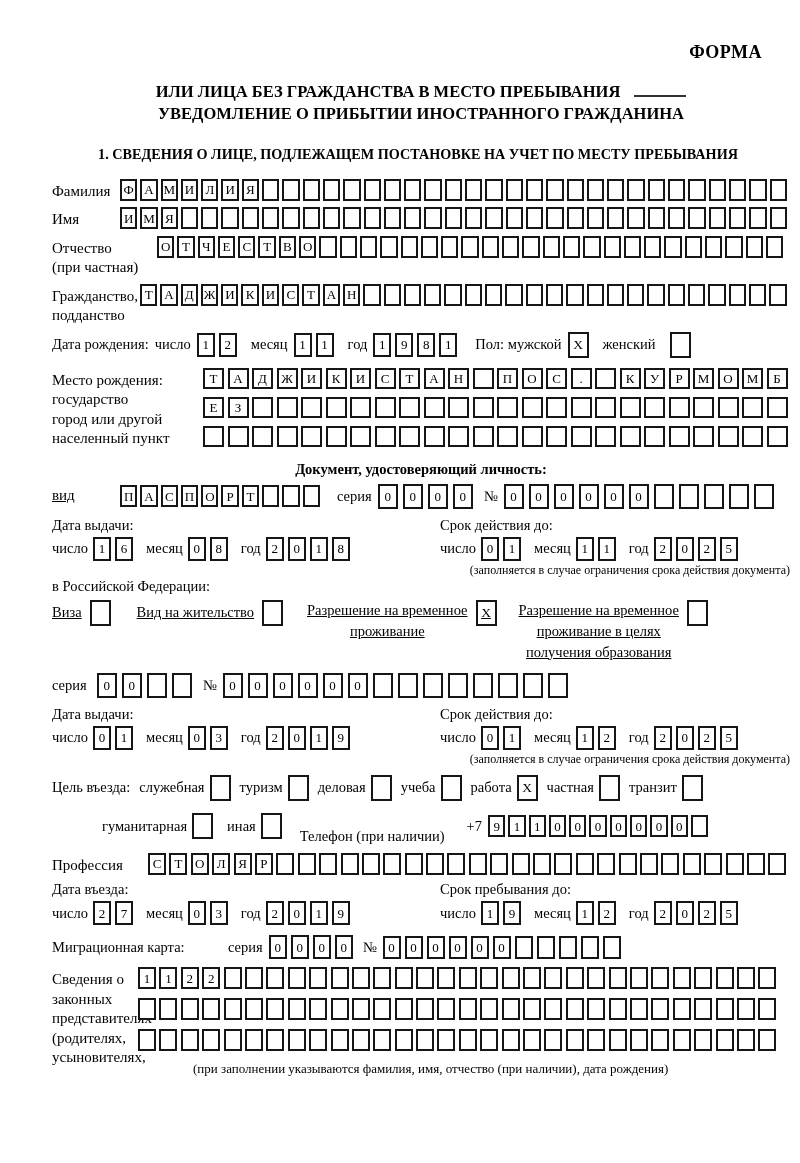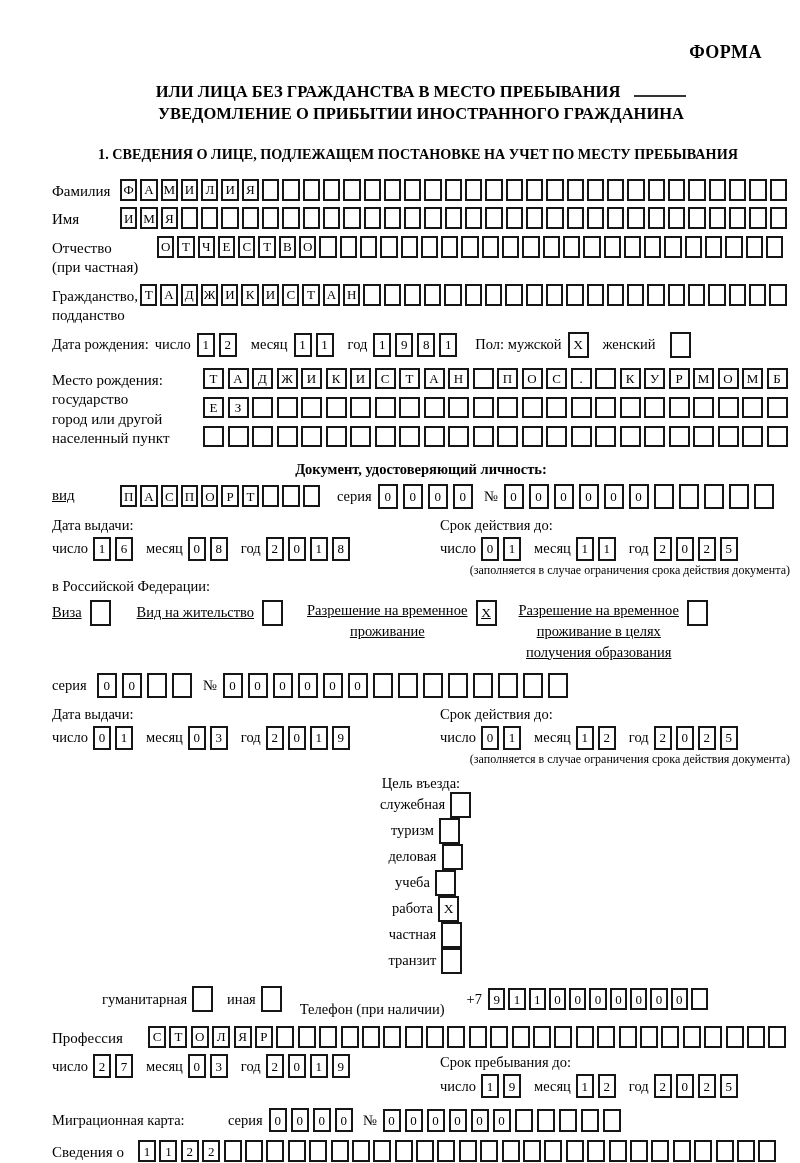--- a/index.html
+++ b/index.html
@@ -543,21 +543,21 @@
             <span class="box">2</span>
             <span class="box">0</span>
             <span class="box">2</span>
             <span class="box">5</span>
           </span>
       </div>
     </div>
   </div>
   <div class="note">(заполняется в случае ограничения срока действия документа)</div>
 
-  <div class="inline-row" style="margin-top:8px;flex-direction:column;">
+  <div class="inline-row" style="margin-top:8px;">
     <span>Цель въезда:</span>
     <span class="p-opt">
       <span>служебная</span>
       <span class="checkbox"></span>
     </span>
     <span class="p-opt">
       <span>туризм</span>
       <span class="checkbox"></span>
     </span>
     <span class="p-opt">
@@ -639,20 +639,21 @@
         <span class="box"></span>
         <span class="box"></span>
         <span class="box"></span>
         <span class="box"></span>
         <span class="box"></span>
       </div>
   </div>
 
   <div class="date-pair">
     <div class="half-l">
+      <div class="dp-head">Дата въезда:</div>
       <div class="dp-row">
         <span class="dl">число</span>
         <span class="boxes bxd">
             <span class="box">2</span>
             <span class="box">7</span>
           </span>
         <span class="dl">месяц</span>
         <span class="boxes bxd">
             <span class="box">0</span>
             <span class="box">3</span>

